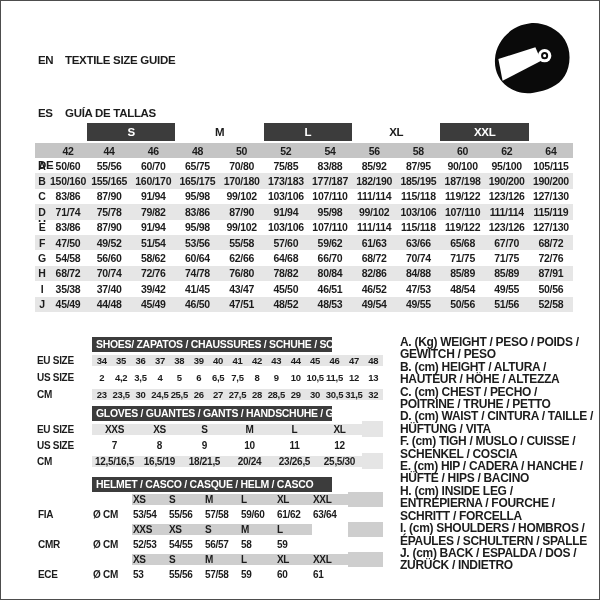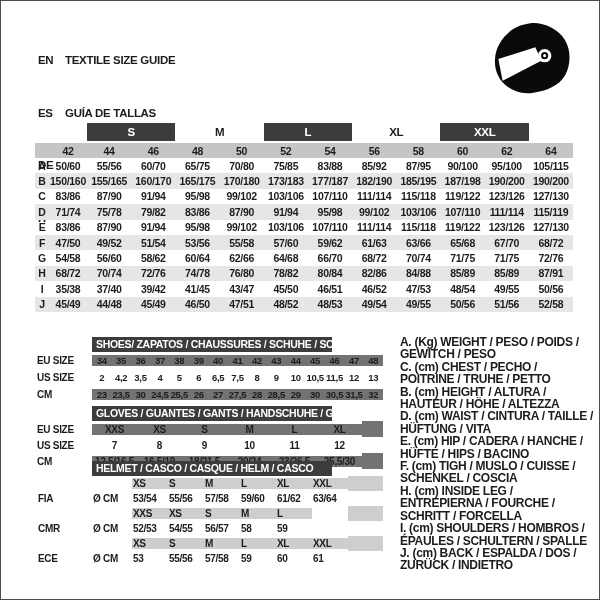--- a/index.html
+++ b/index.html
@@ -34,25 +34,25 @@
 
   
   .sub-title{margin-left:55px;width:240px;box-sizing:border-box;background:#3c3c3c;color:#ffffff;
     font-size:10.5px;padding:1px 4px 2px 4px;white-space:nowrap;}
   .shoes-table{position:absolute;top:337px;left:37px;width:346px;}
   .shoes-row{display:grid;grid-template-columns:55px repeat(15,1fr);height:17px;align-items:center;font-size:9.5px;}
   .gloves-table{position:absolute;top:406px;left:37px;width:346px;}
   .gloves-row{display:grid;grid-template-columns:55px repeat(6,45px) 1fr;height:16px;align-items:center;font-size:10px;}
   .sub-label{font-size:10px;text-align:left;background:#ffffff !important;}
   .sub-cell{text-align:center;white-space:nowrap;}
-  .shaded .sub-cell,.shaded .filler{background:#737373;}
+  .shaded .sub-cell,.shaded .filler{background:#e5e5e5;}
   .filler{height:100%;}
 
   
-  .helmet-table{position:absolute;top:461px;left:37px;width:346px;}
+  .helmet-table{position:absolute;top:477px;left:37px;width:346px;}
   .h-row{display:grid;grid-template-columns:55px 40px repeat(6,36px) 1fr;height:15px;align-items:center;font-size:10px;}
   .h-cell{text-align:left;padding-left:1px;white-space:nowrap;}
   .h-sizes .h-cell,.h-sizes .filler{background:#cecece;}
   .h-sizes .h-cell.no-bg{background:#ffffff;}
 
   
   .legend{position:absolute;top:336px;left:400px;width:194px;font-size:12px;line-height:12.4px;}
   .legend-item{margin:0;}
 </style>
 </head>
@@ -426,21 +426,21 @@
         <div class="h-cell">59</div>
         <div class="h-cell">60</div>
         <div class="h-cell">61</div>
         <div class="filler"></div>
       </div>
     </div>
 </div>
 
 <div class="legend" id="legend">
     <div class="legend-item">A. (Kg) WEIGHT / PESO / POIDS / GEWITCH / PESO</div>
+    <div class="legend-item">B. (cm) HEIGHT / ALTURA / HAUTEUR / HÖHE / ALTEZZA</div>
     <div class="legend-item">C. (cm) CHEST / PECHO / POITRINE / TRUHE / PETTO</div>
-    <div class="legend-item">B. (cm) HEIGHT / ALTURA / HAUTEUR / HÖHE / ALTEZZA</div>
     <div class="legend-item">D. (cm) WAIST / CINTURA / TAILLE / HÜFTUNG / VITA</div>
+    <div class="legend-item">F. (cm) TIGH / MUSLO / CUISSE / SCHENKEL / COSCIA</div>
     <div class="legend-item">E. (cm) HIP / CADERA / HANCHE / HÜFTE / HIPS / BACINO</div>
-    <div class="legend-item">F. (cm) TIGH / MUSLO / CUISSE / SCHENKEL / COSCIA</div>
     <div class="legend-item">H. (cm) INSIDE LEG / ENTREPIERNA / FOURCHE / SCHRITT / FORCELLA</div>
     <div class="legend-item">I. (cm) SHOULDERS / HOMBROS / ÉPAULES / SCHULTERN / SPALLE</div>
     <div class="legend-item">J. (cm) BACK / ESPALDA / DOS / ZURÜCK / INDIETRO</div>
   </div>
 
 </body></html>

